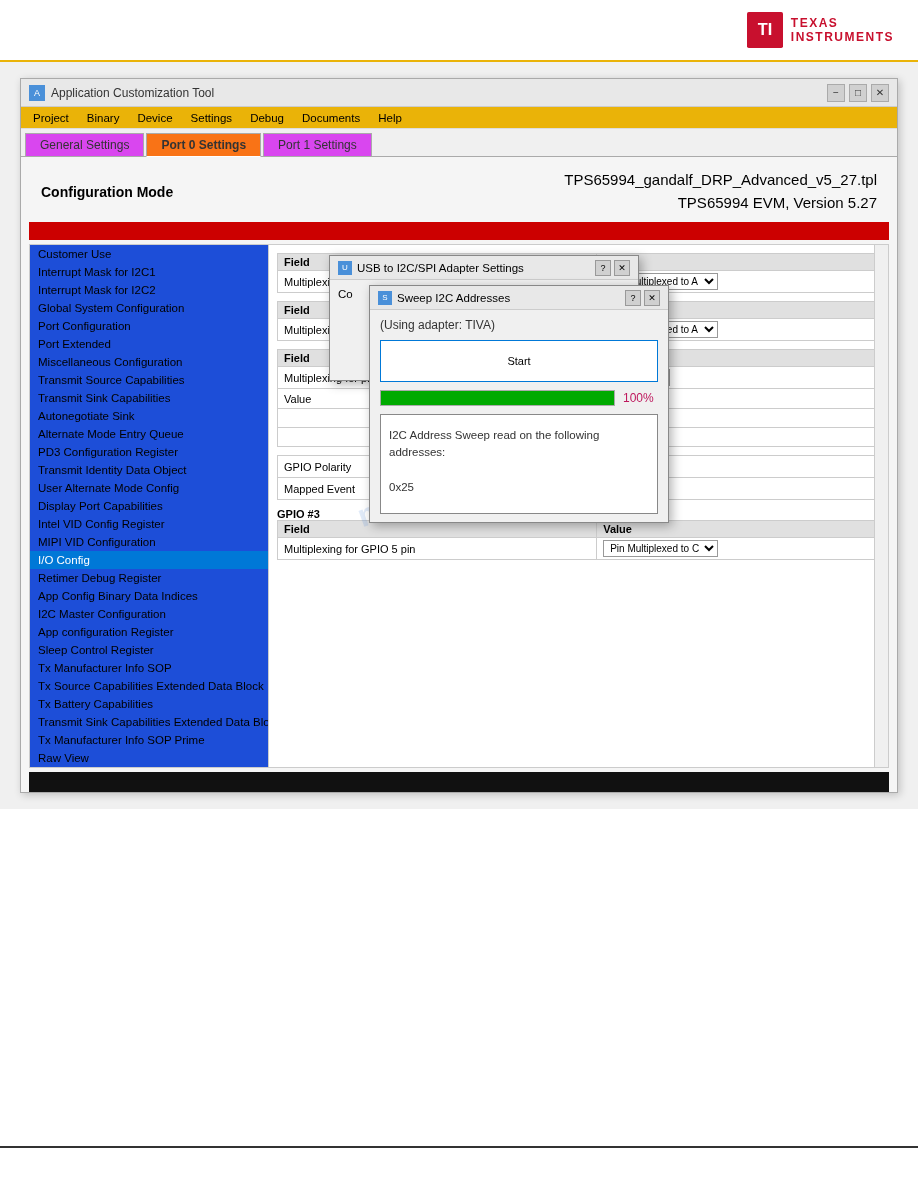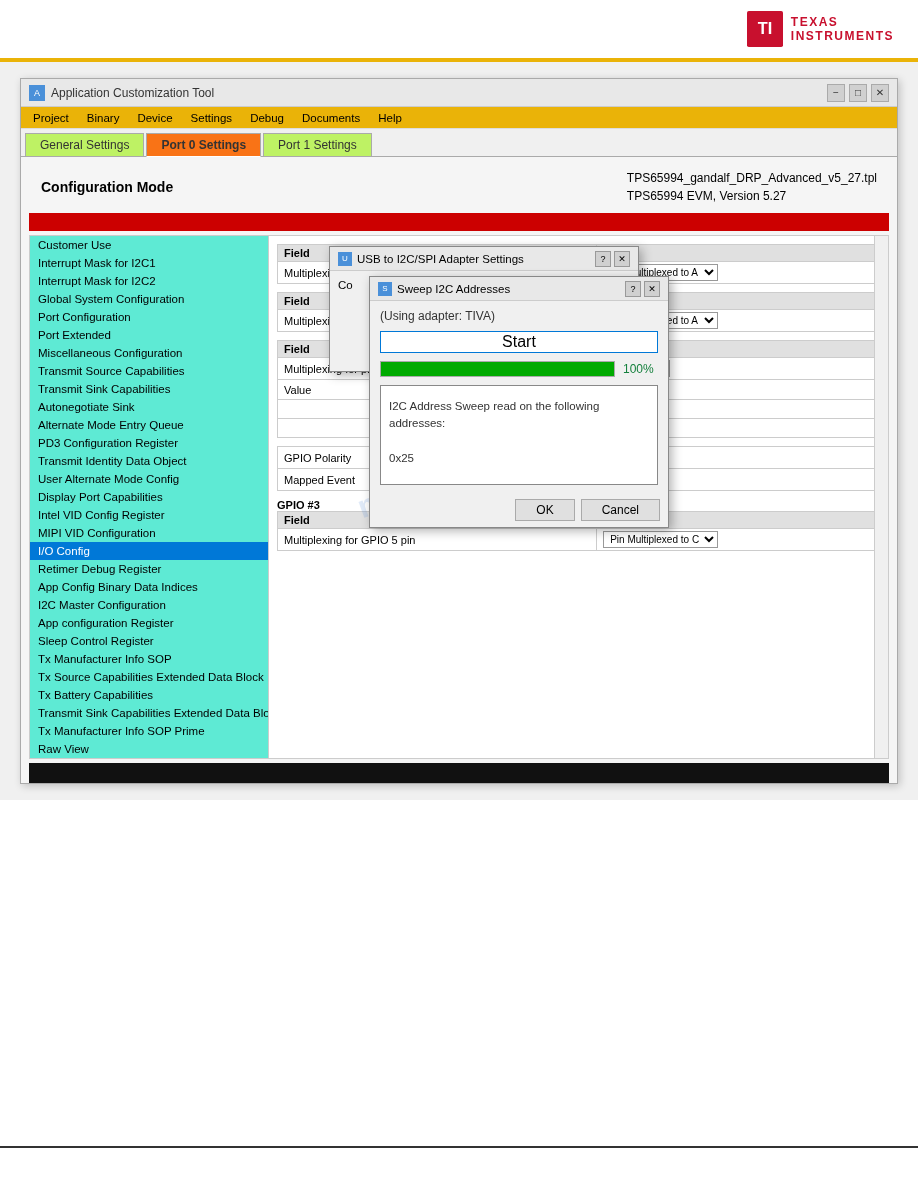--- a/index.html
+++ b/index.html
@@ -12,21 +12,21 @@
     }
 
     
     .ti-header {
       background: white;
       height: 62px;
       display: flex;
       align-items: center;
       justify-content: flex-end;
       padding-right: 24px;
-      border-bottom: 4px solid #eab308;
+      border-bottom: 2px solid #eab308;
     }
     .ti-logo {
       display: flex;
       align-items: center;
       gap: 8px;
     }
     .ti-logo-icon {
       width: 36px;
       height: 36px;
     }
@@ -110,21 +110,21 @@
     .tab-bar {
       background: #f0f0f0;
       display: flex;
       border-bottom: 1px solid #aaa;
       padding: 4px 4px 0 4px;
       gap: 2px;
     }
     .tab {
       padding: 4px 14px;
       font-size: 12px;
-      background: #bef264;
+      background: #d946ef;
       border: 1px solid #aaa;
       border-bottom: none;
       cursor: pointer;
       color: #333;
     }
     .tab.active {
       background: #f97316;
       border-bottom: 1px solid white;
       margin-bottom: -1px;
       font-weight: bold;
@@ -136,22 +136,22 @@
       display: flex;
       align-items: center;
       justify-content: space-between;
     }
     .config-mode-title {
       font-size: 14px;
       font-weight: bold;
       color: #000;
     }
     .config-file-info {
-      text-align: left;
-      font-size: 12px;
+      text-align: right;
+      font-size: 15px;
       color: #000;
       line-height: 1.5;
     }
 
     
     .red-bar {
       height: 18px;
       background: #cc0000;
       margin: 0 8px;
     }
@@ -161,21 +161,21 @@
       display: flex;
       padding: 4px 8px;
       gap: 0;
       min-height: 520px;
     }
 
     
     .sidebar {
       width: 240px;
       flex-shrink: 0;
-      background: #5eead4;
+      background: #1d4ed8;
       border: 1px solid #ccc;
       overflow-y: auto;
       font-size: 11.5px;
     }
     .sidebar-item {
       padding: 3px 8px;
       color: #000;
       cursor: pointer;
       white-space: nowrap;
     }
@@ -276,24 +276,24 @@
     .sweep-content {
       padding: 8px 10px;
     }
     .adapter-info {
       font-size: 12px;
       color: #333;
       margin-bottom: 8px;
     }
     .start-btn {
       width: 100%;
-      height: 22px;
+      height: 42px;
       background: white;
       border: 1.5px solid #0078d7;
-      font-size: 16px;
+      font-size: 11px;
       cursor: pointer;
       color: #000;
       margin-bottom: 8px;
     }
     .progress-container {
       display: flex;
       align-items: center;
       gap: 8px;
       margin-bottom: 8px;
     }
@@ -302,21 +302,21 @@
       height: 16px;
       background: #e0e0e0;
       border: 1px solid #aaa;
     }
     .progress-bar-inner {
       height: 100%;
       background: #00aa00;
     }
     .progress-pct {
       font-size: 12px;
-      color: #15803d;
+      color: #be185d;
       min-width: 35px;
     }
 
     .sweep-log {
       border: 1px solid #888;
       background: white;
       padding: 12px 8px;
       font-size: 11.5px;
       color: #333;
       min-height: 100px;
@@ -628,24 +628,20 @@
                   <div class="progress-bar-inner" style="width:100%;"></div>
                 </div>
                 <span class="progress-pct">100%</span>
               </div>
               <div class="sweep-log">
                 <div>I2C Address Sweep read on the following addresses:</div>
                 <br>
                 <div>0x25</div>
               </div>
             </div>
-            <div class="sweep-footer">
-              <button class="sweep-footer-btn">OK</button>
-              <button class="sweep-footer-btn">Cancel</button>
-            </div>
           </div>
 
         </div>
       </div>
 
       <div class="bottom-black-bar"></div>
 
     </div>
 
   </div>

